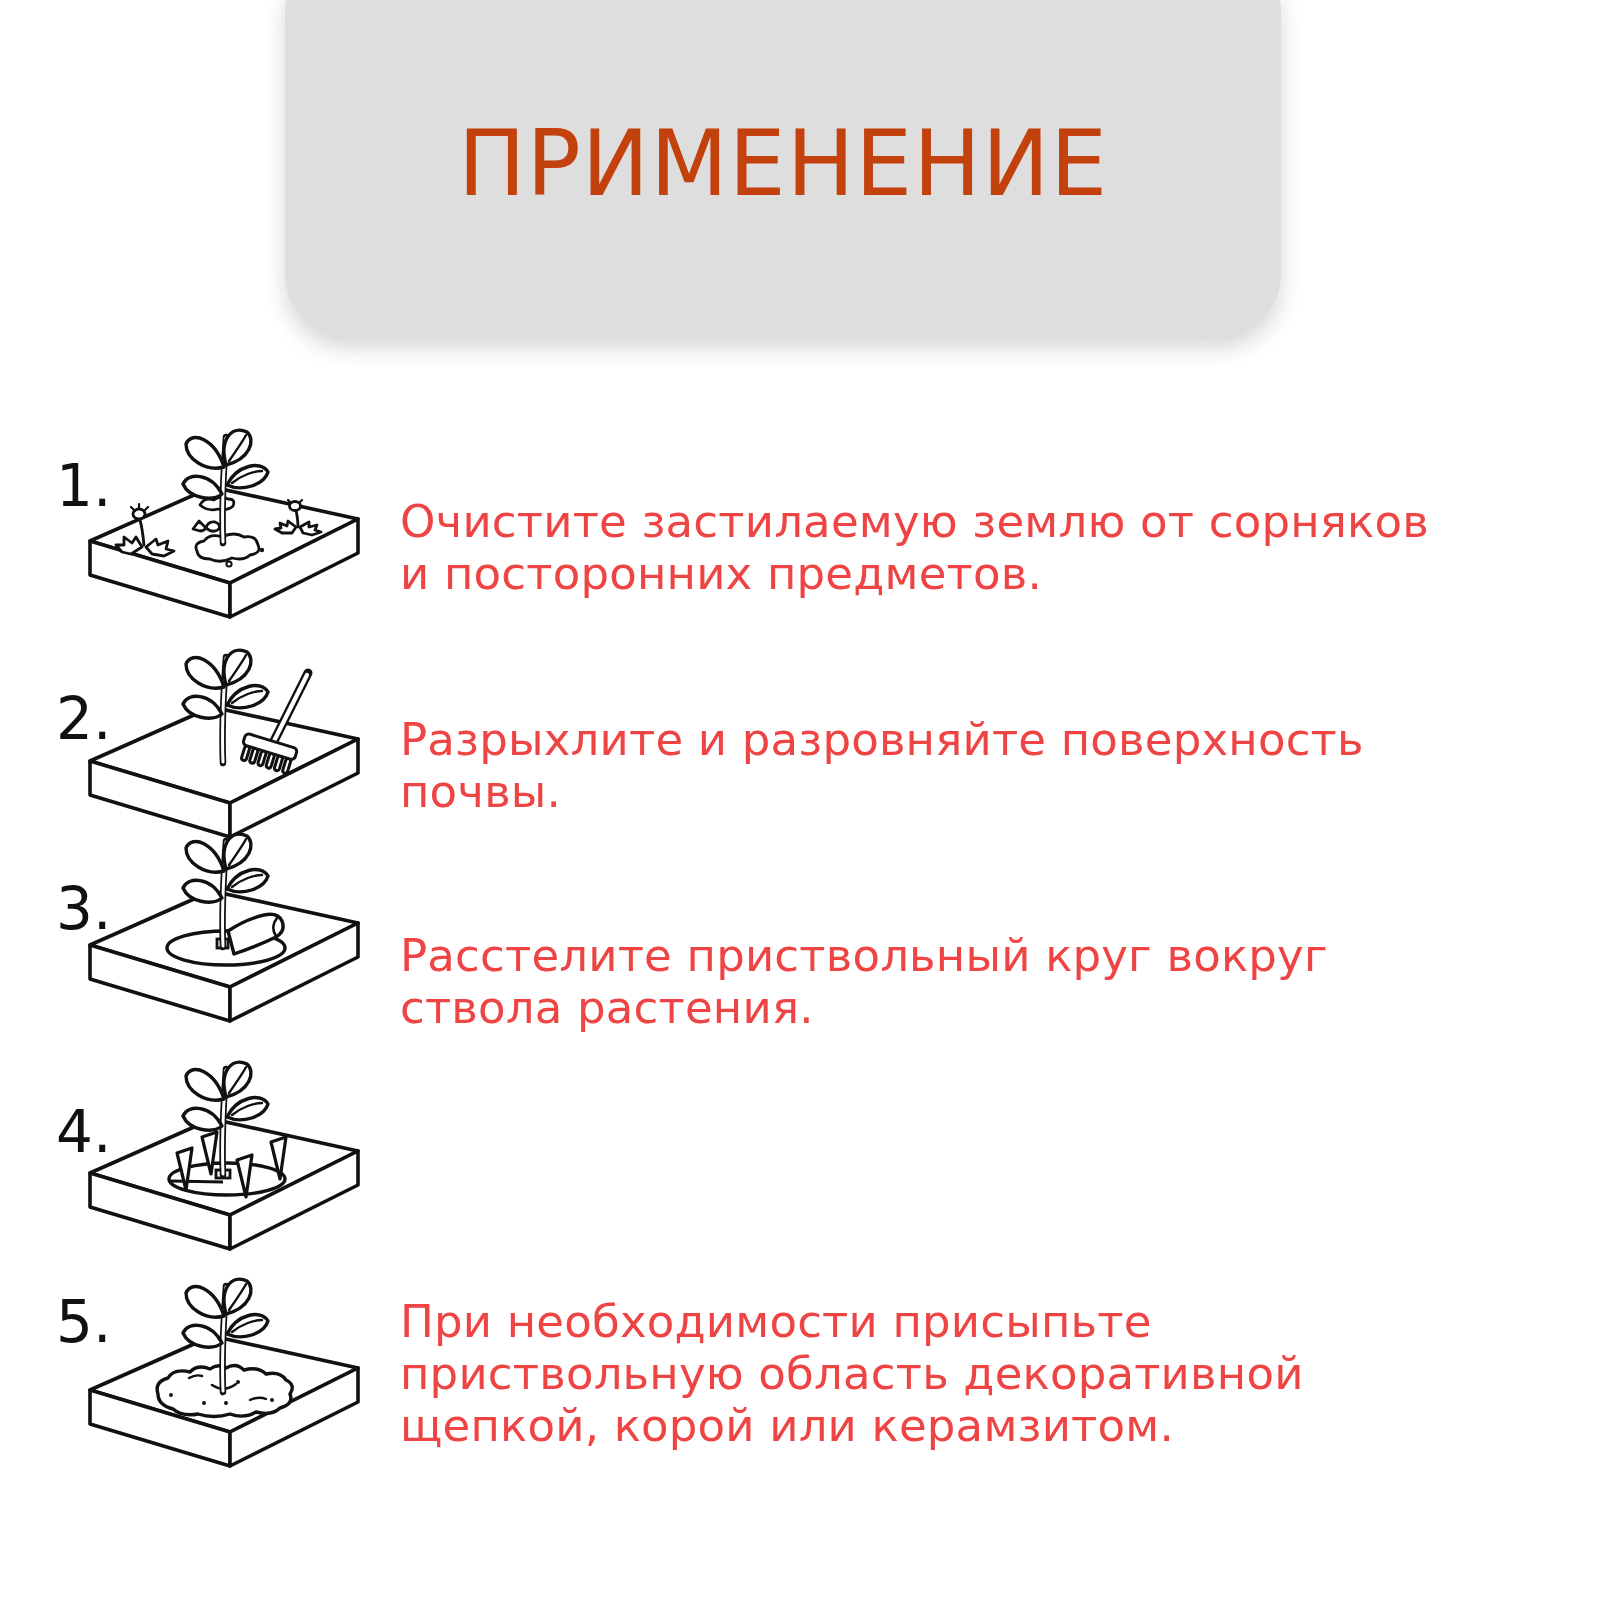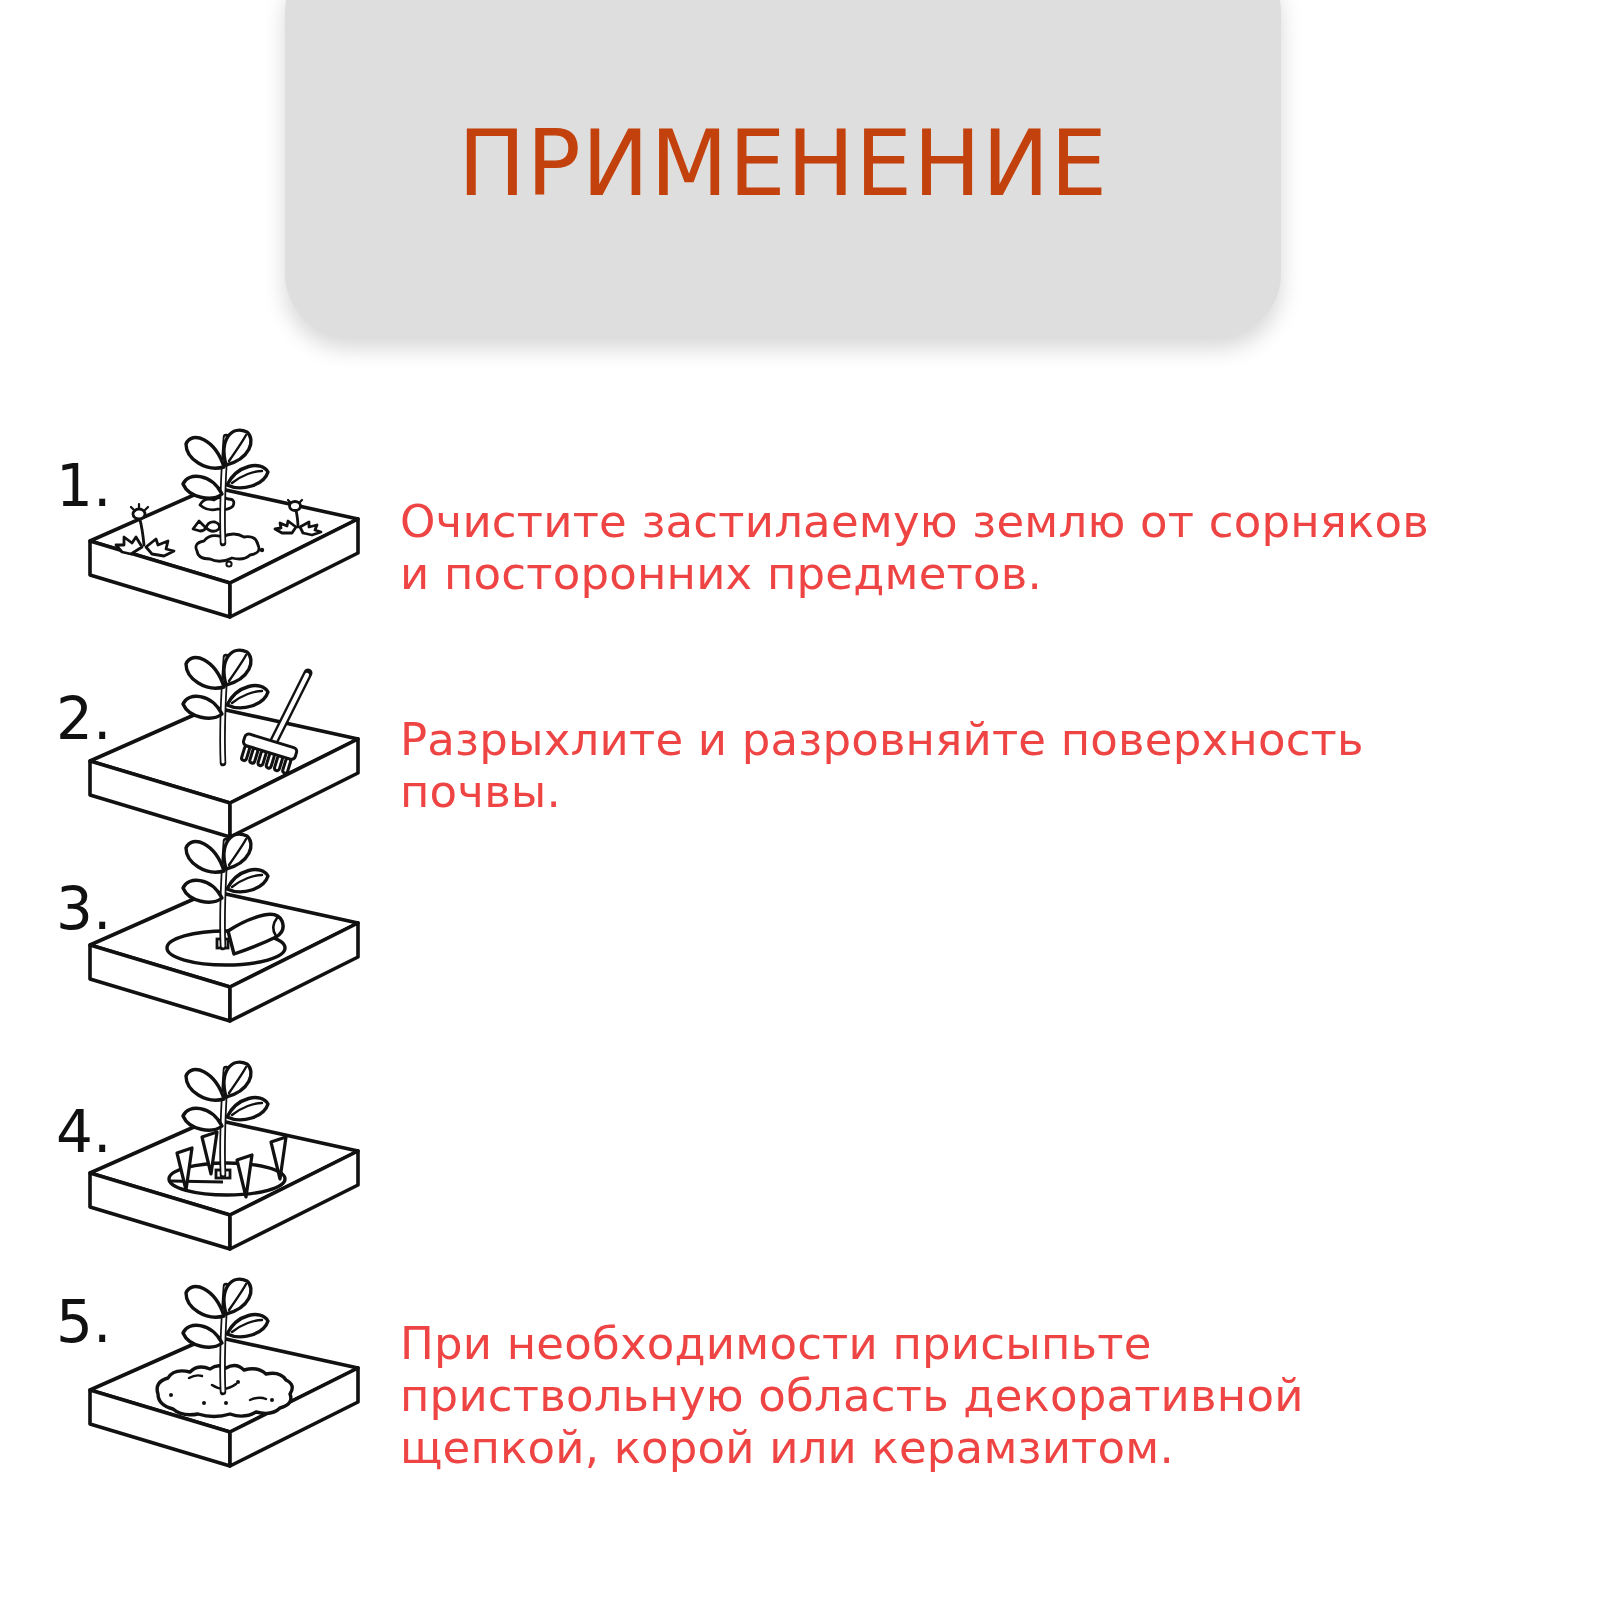--- a/index.html
+++ b/index.html
@@ -38,21 +38,21 @@
   .step:nth-of-type(5) .illu{top:12px}
   .txt{
     position:absolute;left:400px;width:1170px;margin:0;
     font-size:45px;line-height:52px;letter-spacing:.2px;
     white-space:pre-line;color:#ef4444;
   }
   .step:nth-of-type(1) .txt{top:76px}
   .step:nth-of-type(2) .txt{top:74px}
   .step:nth-of-type(3) .txt{top:100px}
   .step:nth-of-type(4) .txt{top:64px}
-  .step:nth-of-type(5) .txt{top:58px}
+  .step:nth-of-type(5) .txt{top:36px}
   .defs-svg{position:absolute;width:0;height:0;overflow:hidden;}
 </style>
 </head>
 <body>
 
 <svg class="defs-svg" aria-hidden="true">
   <defs>
     <g id="slab">
       <polygon points="50,118 172,64 318,96 190,160" fill="#fff" stroke="#111" stroke-width="3.6" stroke-linejoin="round"></polygon>
       <polygon points="50,118 190,160 190,194 50,152" fill="#fff" stroke="#111" stroke-width="3.6" stroke-linejoin="round"></polygon>
@@ -148,20 +148,22 @@
         <use href="#slab"></use>
 
         <ellipse cx="186" cy="121" rx="59" ry="17" fill="#fff" stroke="#111" stroke-width="3.4"></ellipse>
 
         <path d="M188,104 Q206,92 224,88 Q238,85 242,94 Q246,104 236,110 Q220,118 194,127 Z" fill="#fff" stroke="#111" stroke-width="3.4" stroke-linejoin="round"></path>
         <path d="M237,91 Q230,100 236,109" fill="none" stroke="#111" stroke-width="2.6" stroke-linecap="round"></path>
 
         <rect x="177" y="112" width="11" height="9" fill="#fff" stroke="#111" stroke-width="2.8"></rect>
         <use href="#plant"></use>
       </svg>
+      <p class="txt">Расстелите приствольный круг вокруг
+ствола растения.</p>
     </section>
 
     <section class="step">
       <div class="num">4.</div>
       <svg class="illu" viewBox="0 0 330 205">
         <use href="#slab"></use>
         <ellipse cx="187" cy="124" rx="58" ry="16" fill="#fff" stroke="#111" stroke-width="3.4"></ellipse>
         <line x1="131" y1="126" x2="183" y2="127" stroke="#111" stroke-width="2.8"></line>
         <rect x="176" y="115" width="14" height="8" fill="#fff" stroke="#111" stroke-width="2.8"></rect>
         <use href="#plant"></use>

